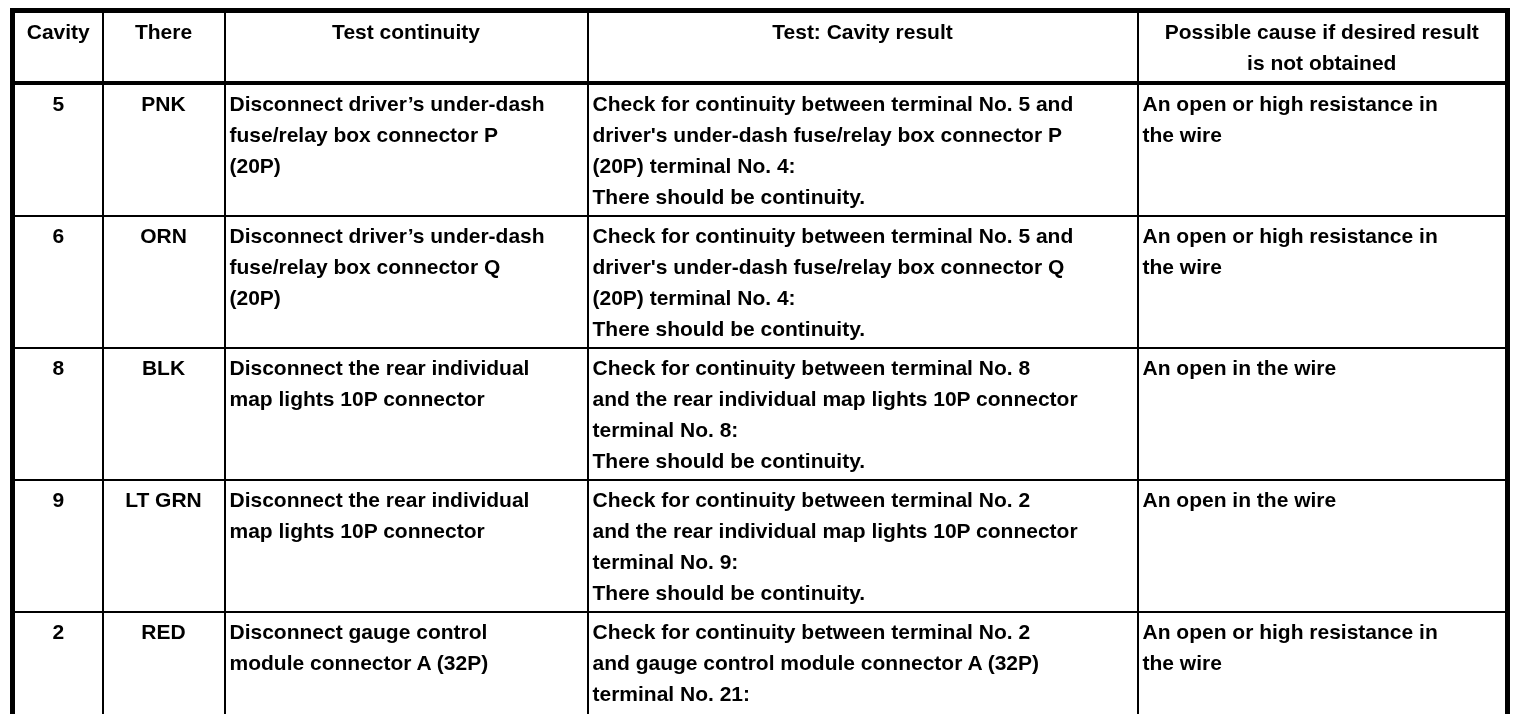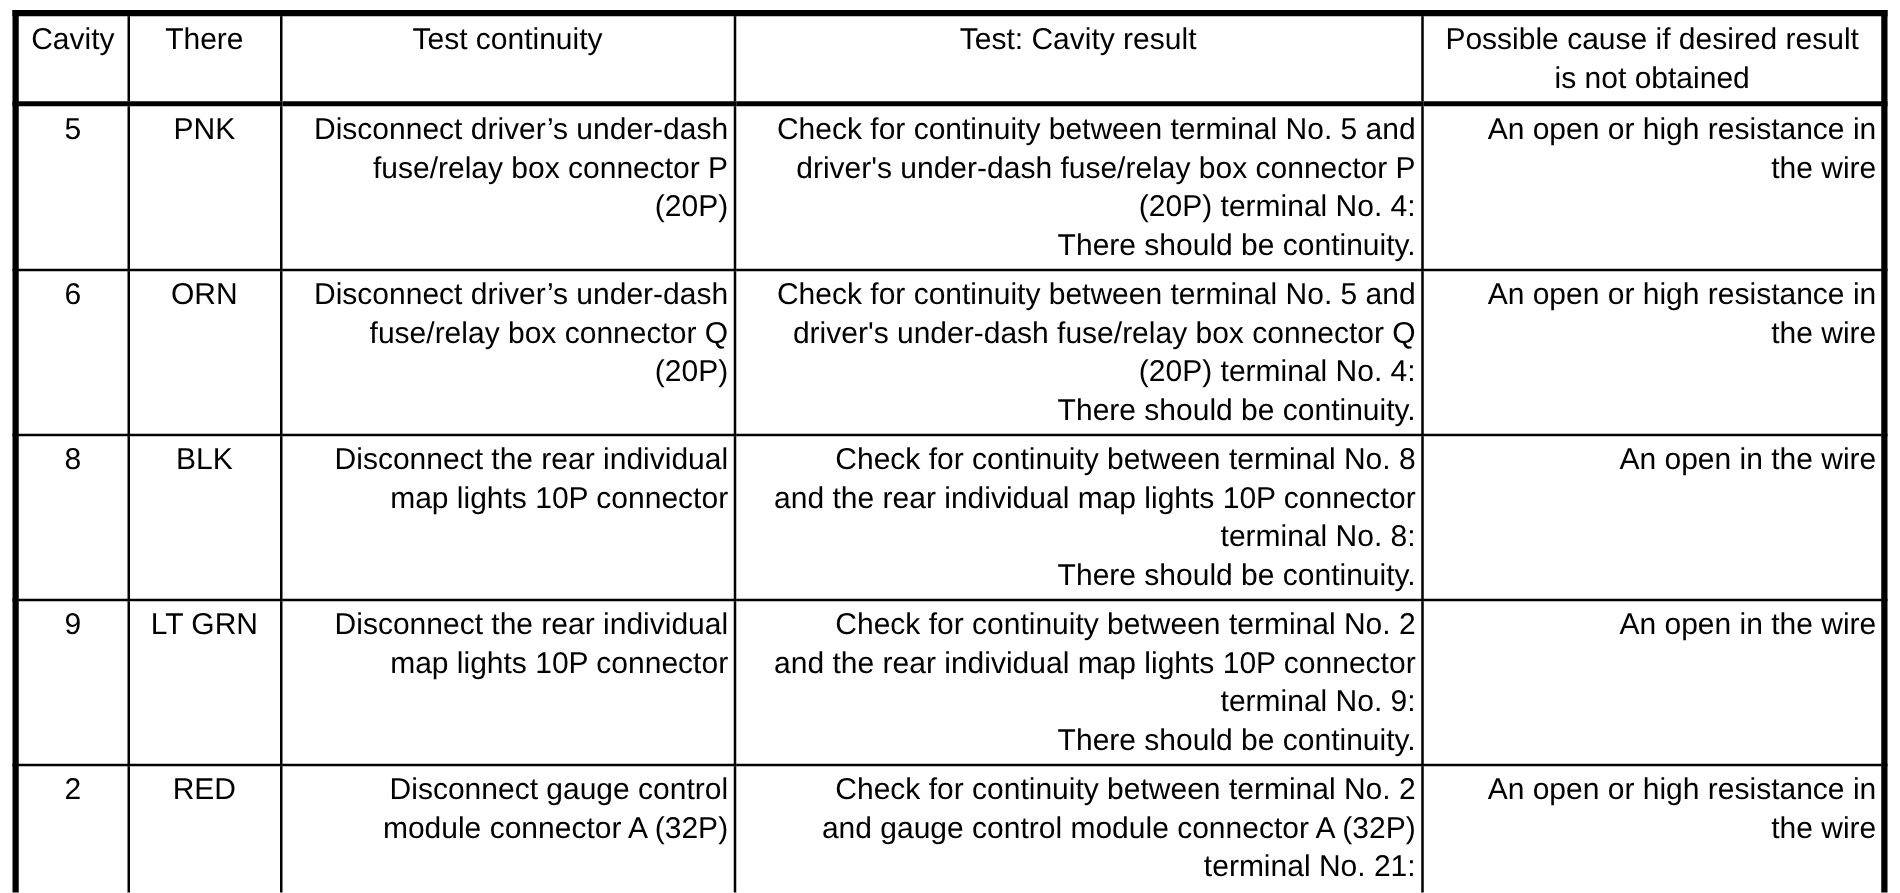--- a/index.html
+++ b/index.html
@@ -28,35 +28,35 @@
   table.troubleshoot, table.troubleshoot td, table.troubleshoot th {
     border: 2px solid #000000;
   }
   table.troubleshoot {
     border: 5px solid #000000;
   }
   table.troubleshoot thead th {
     border-bottom: 4px solid #000000;
   }
   th, td {
-    font-size: 24px;
+    font-size: 21px;
     line-height: 31px;
-    font-weight: normal;
+    font-weight: bold;
     vertical-align: top;
     padding: 3px 4px 3px 4px;
     white-space: pre-line;
     overflow: hidden;
     box-sizing: border-box;
   }
   thead th {
     text-align: center;
     height: 60px;
   }
   td.center { text-align: center; }
-  td.left   { text-align: right; }
+  td.left   { text-align: left; }
 </style>
 </head>
 <body>
 
 <div class="page">
   <table class="troubleshoot">
     <colgroup>
       <col style="width:90px">
       <col style="width:122px">
       <col style="width:363px">

